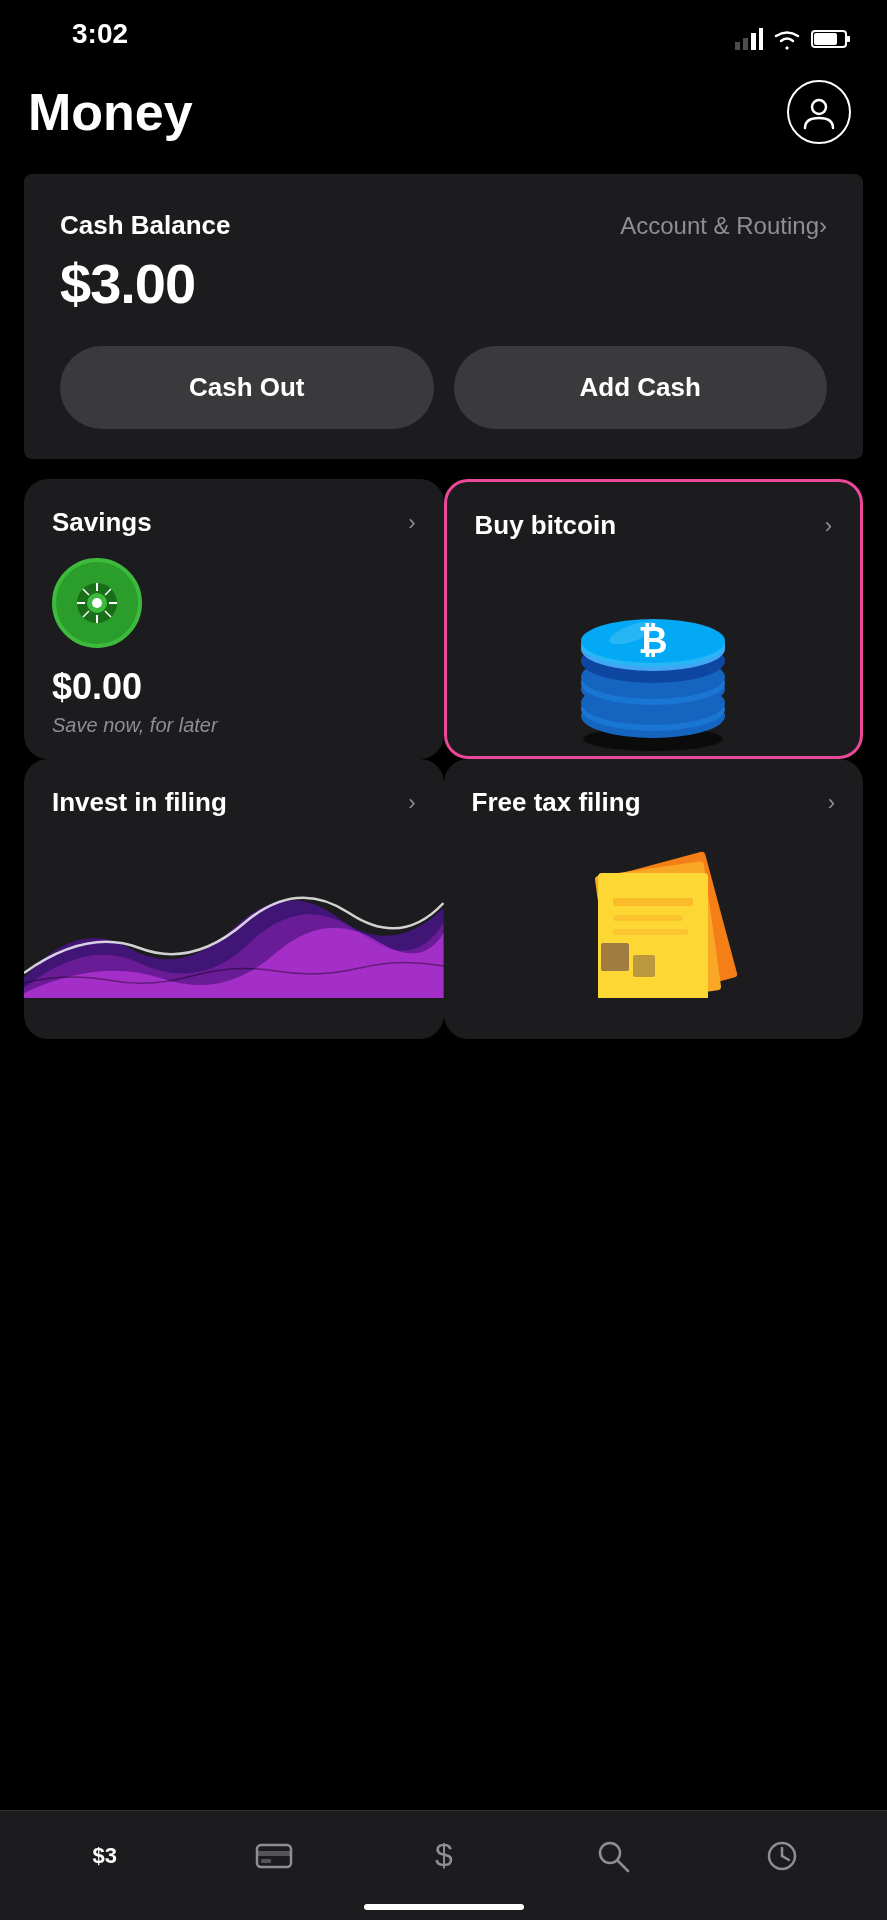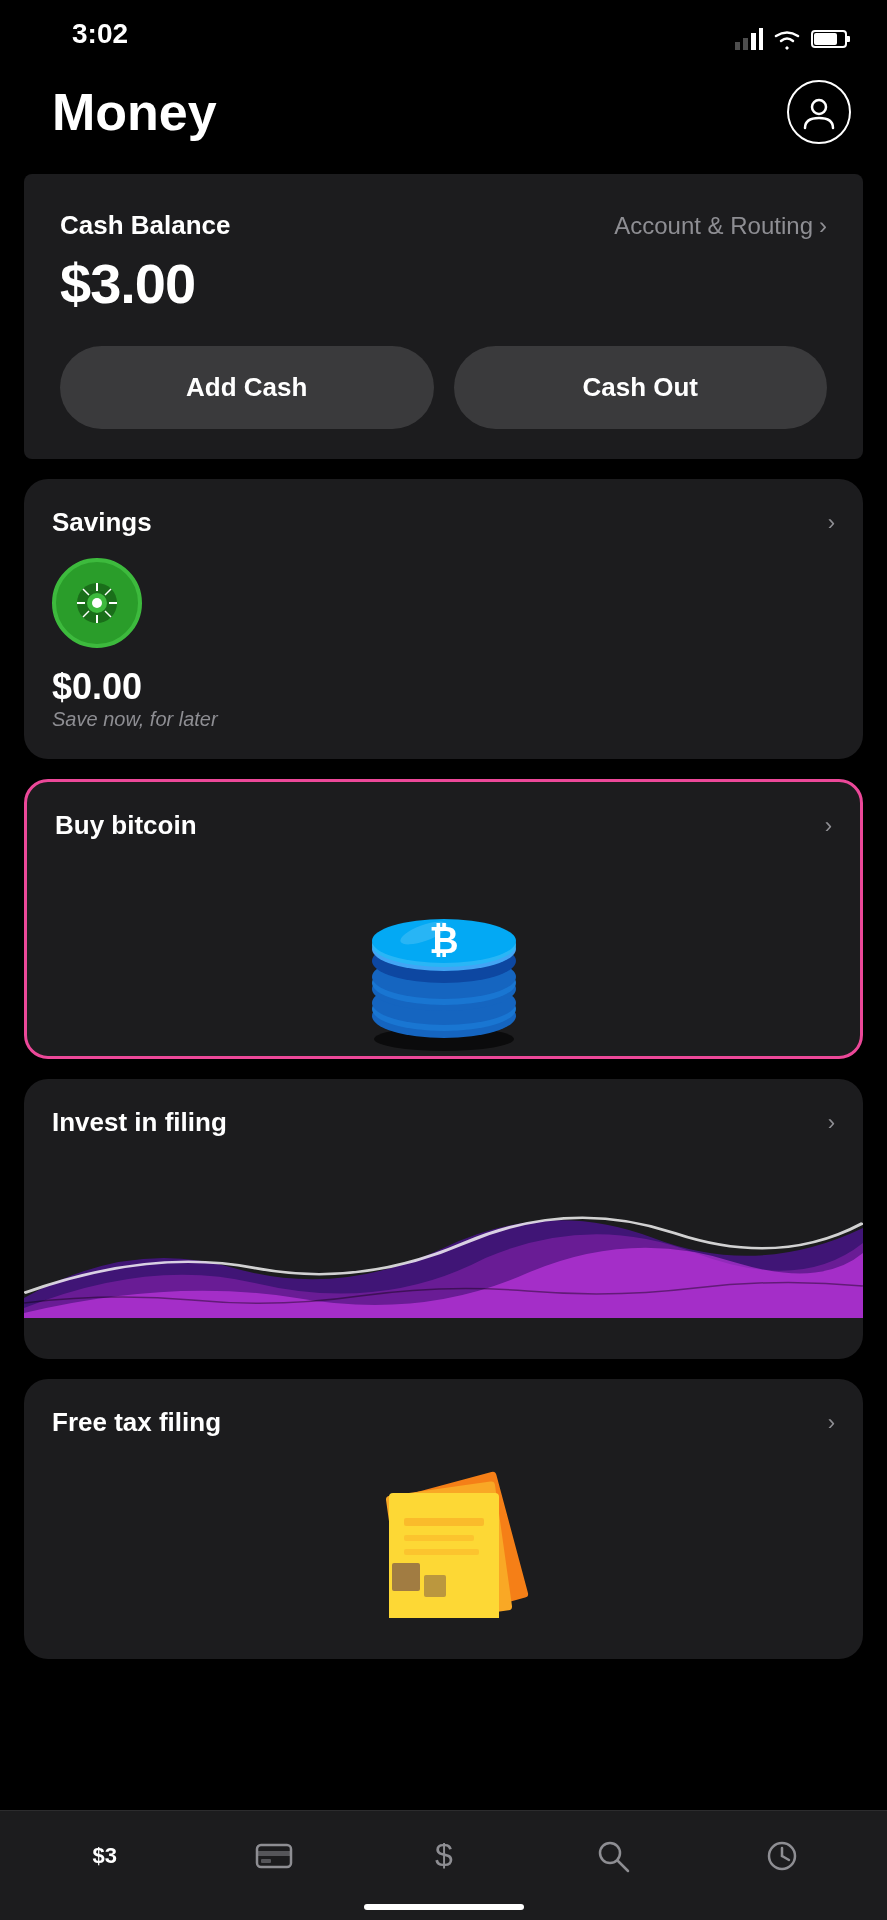--- a/index.html
+++ b/index.html
@@ -32,21 +32,21 @@
       display: flex;
       align-items: center;
       gap: 10px;
     }
 
     
     .header {
       display: flex;
       justify-content: space-between;
       align-items: center;
-      padding: 20px 36px 30px 52px;
+      padding: 20px 36px 30px 28px;
     }
     .header-title {
       font-size: 52px;
       font-weight: 700;
       color: #fff;
     }
     .profile-icon-btn {
       width: 64px;
       height: 64px;
       border-radius: 50%;
@@ -76,21 +76,20 @@
       margin-bottom: 10px;
     }
     .card-label {
       font-size: 26px;
       font-weight: 600;
       color: #fff;
     }
     .account-routing-link {
       display: flex;
       align-items: center;
-      gap: 6px;
       font-size: 24px;
       color: #8e8e93;
       cursor: pointer;
     }
     .balance-amount {
       font-size: 56px;
       font-weight: 700;
       color: #fff;
       margin: 10px 0 30px 0;
       letter-spacing: -1px;
@@ -108,22 +107,21 @@
       font-size: 26px;
       font-weight: 600;
       color: #fff;
       cursor: pointer;
       text-align: center;
     }
 
     
     .tiles-grid {
       display: grid;
-      grid-template-columns: 1fr;
-      gap: 20px;
+      grid-template-columns: 1fr 1fr;
       margin-bottom: 20px;
     }
 
     .tile {
       background: #1c1c1e;
       border-radius: 24px;
       padding: 28px 28px 0 28px;
       min-height: 280px;
       overflow: hidden;
       position: relative;
@@ -159,20 +157,21 @@
       display: flex;
       align-items: center;
       justify-content: center;
       margin-bottom: 18px;
       border: 4px solid #3dba3d;
     }
     .savings-amount {
       font-size: 36px;
       font-weight: 700;
       color: #fff;
+      margin-bottom: 6px;
     }
     .savings-sub {
       font-size: 20px;
       color: #8e8e93;
       padding-bottom: 20px;
       font-style: italic;
     }
 
     
     .bitcoin-visual {
@@ -286,22 +285,22 @@
   <div class="cash-balance-card">
     <div class="card-header-row">
       <span class="card-label">Cash Balance</span>
       <div class="account-routing-link">
         <span>Account &amp; Routing</span>
         <span>›</span>
       </div>
     </div>
     <div class="balance-amount">$3.00</div>
     <div class="card-buttons-row">
+      <button class="card-btn">Cash Out</button>
       <button class="card-btn">Add Cash</button>
-      <button class="card-btn">Cash Out</button>
     </div>
   </div>
 
   <div class="tiles-grid">
 
     <div class="tile">
       <div class="tile-header">
         <span class="tile-title">Savings</span>
         <span class="chevron">›</span>
       </div>

